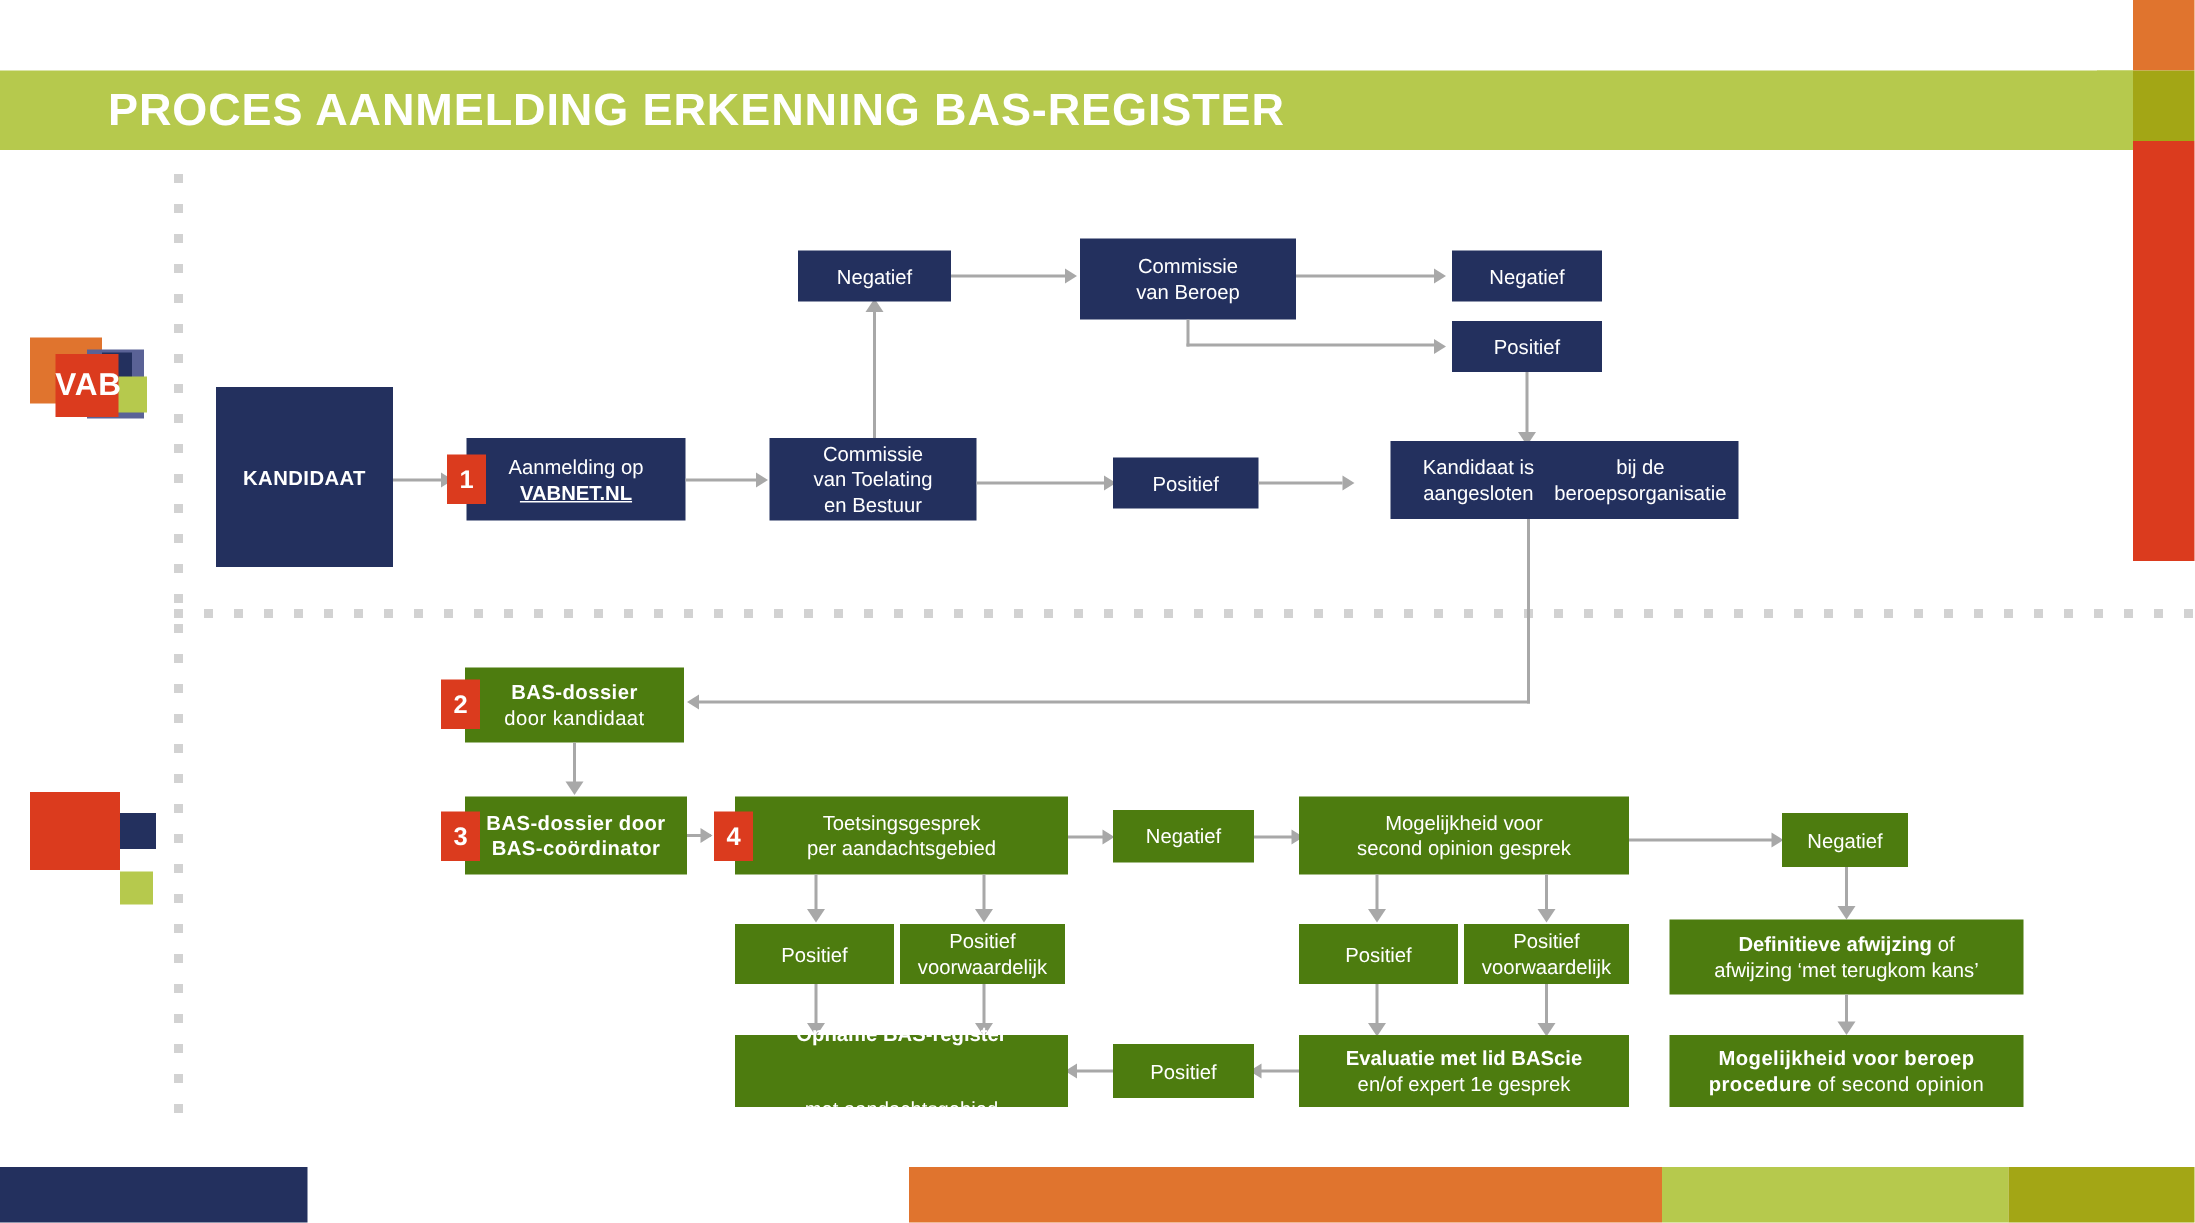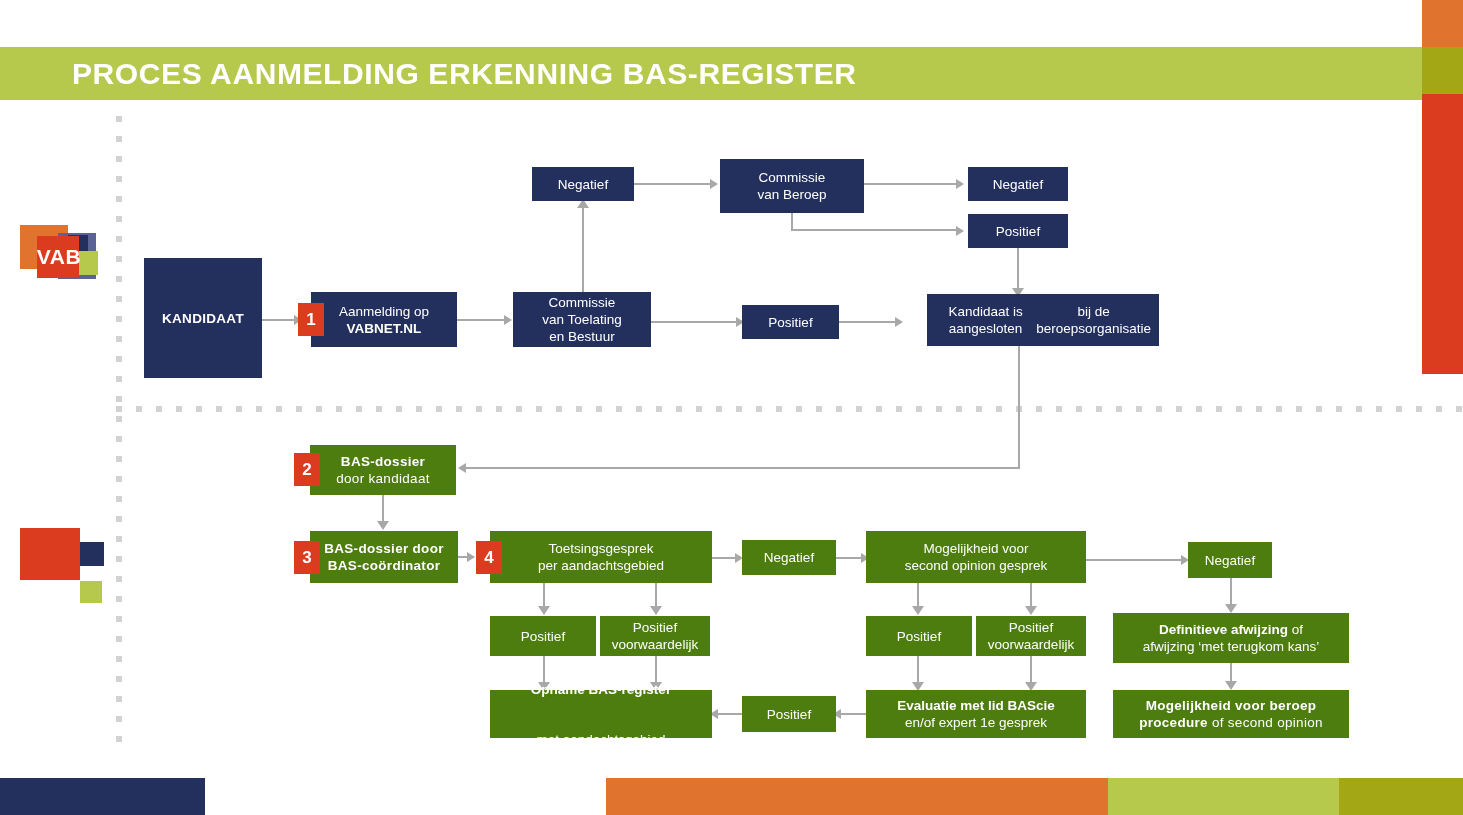--- a/index.html
+++ b/index.html
@@ -73,21 +73,21 @@
     position:absolute;box-sizing:border-box;
     display:flex;align-items:center;justify-content:center;text-align:center;
     color:#ffffff;font-size:13.5px;line-height:17px;padding:4px 8px;
   }
   .box.navy{background:#23305E;}
   .box.olive{background:#4d7c0f;}
   .box.bold{font-weight:bold;letter-spacing:0.3px;}
   .box .ln{display:block;}
   .box .reg{font-weight:normal;}
   .box .bd{font-weight:bold;}
-  .link{font-weight:bold;}
+  .link{text-decoration:underline;font-weight:bold;}
 
   
   .badge{
     position:absolute;width:26px;height:33px;background:#DB3B1E;
     color:#ffffff;font-size:17px;font-weight:bold;
     display:flex;align-items:center;justify-content:center;z-index:5;
   }
 
   
   .ln-h,.ln-v{position:absolute;background:#a8a8a8;}

